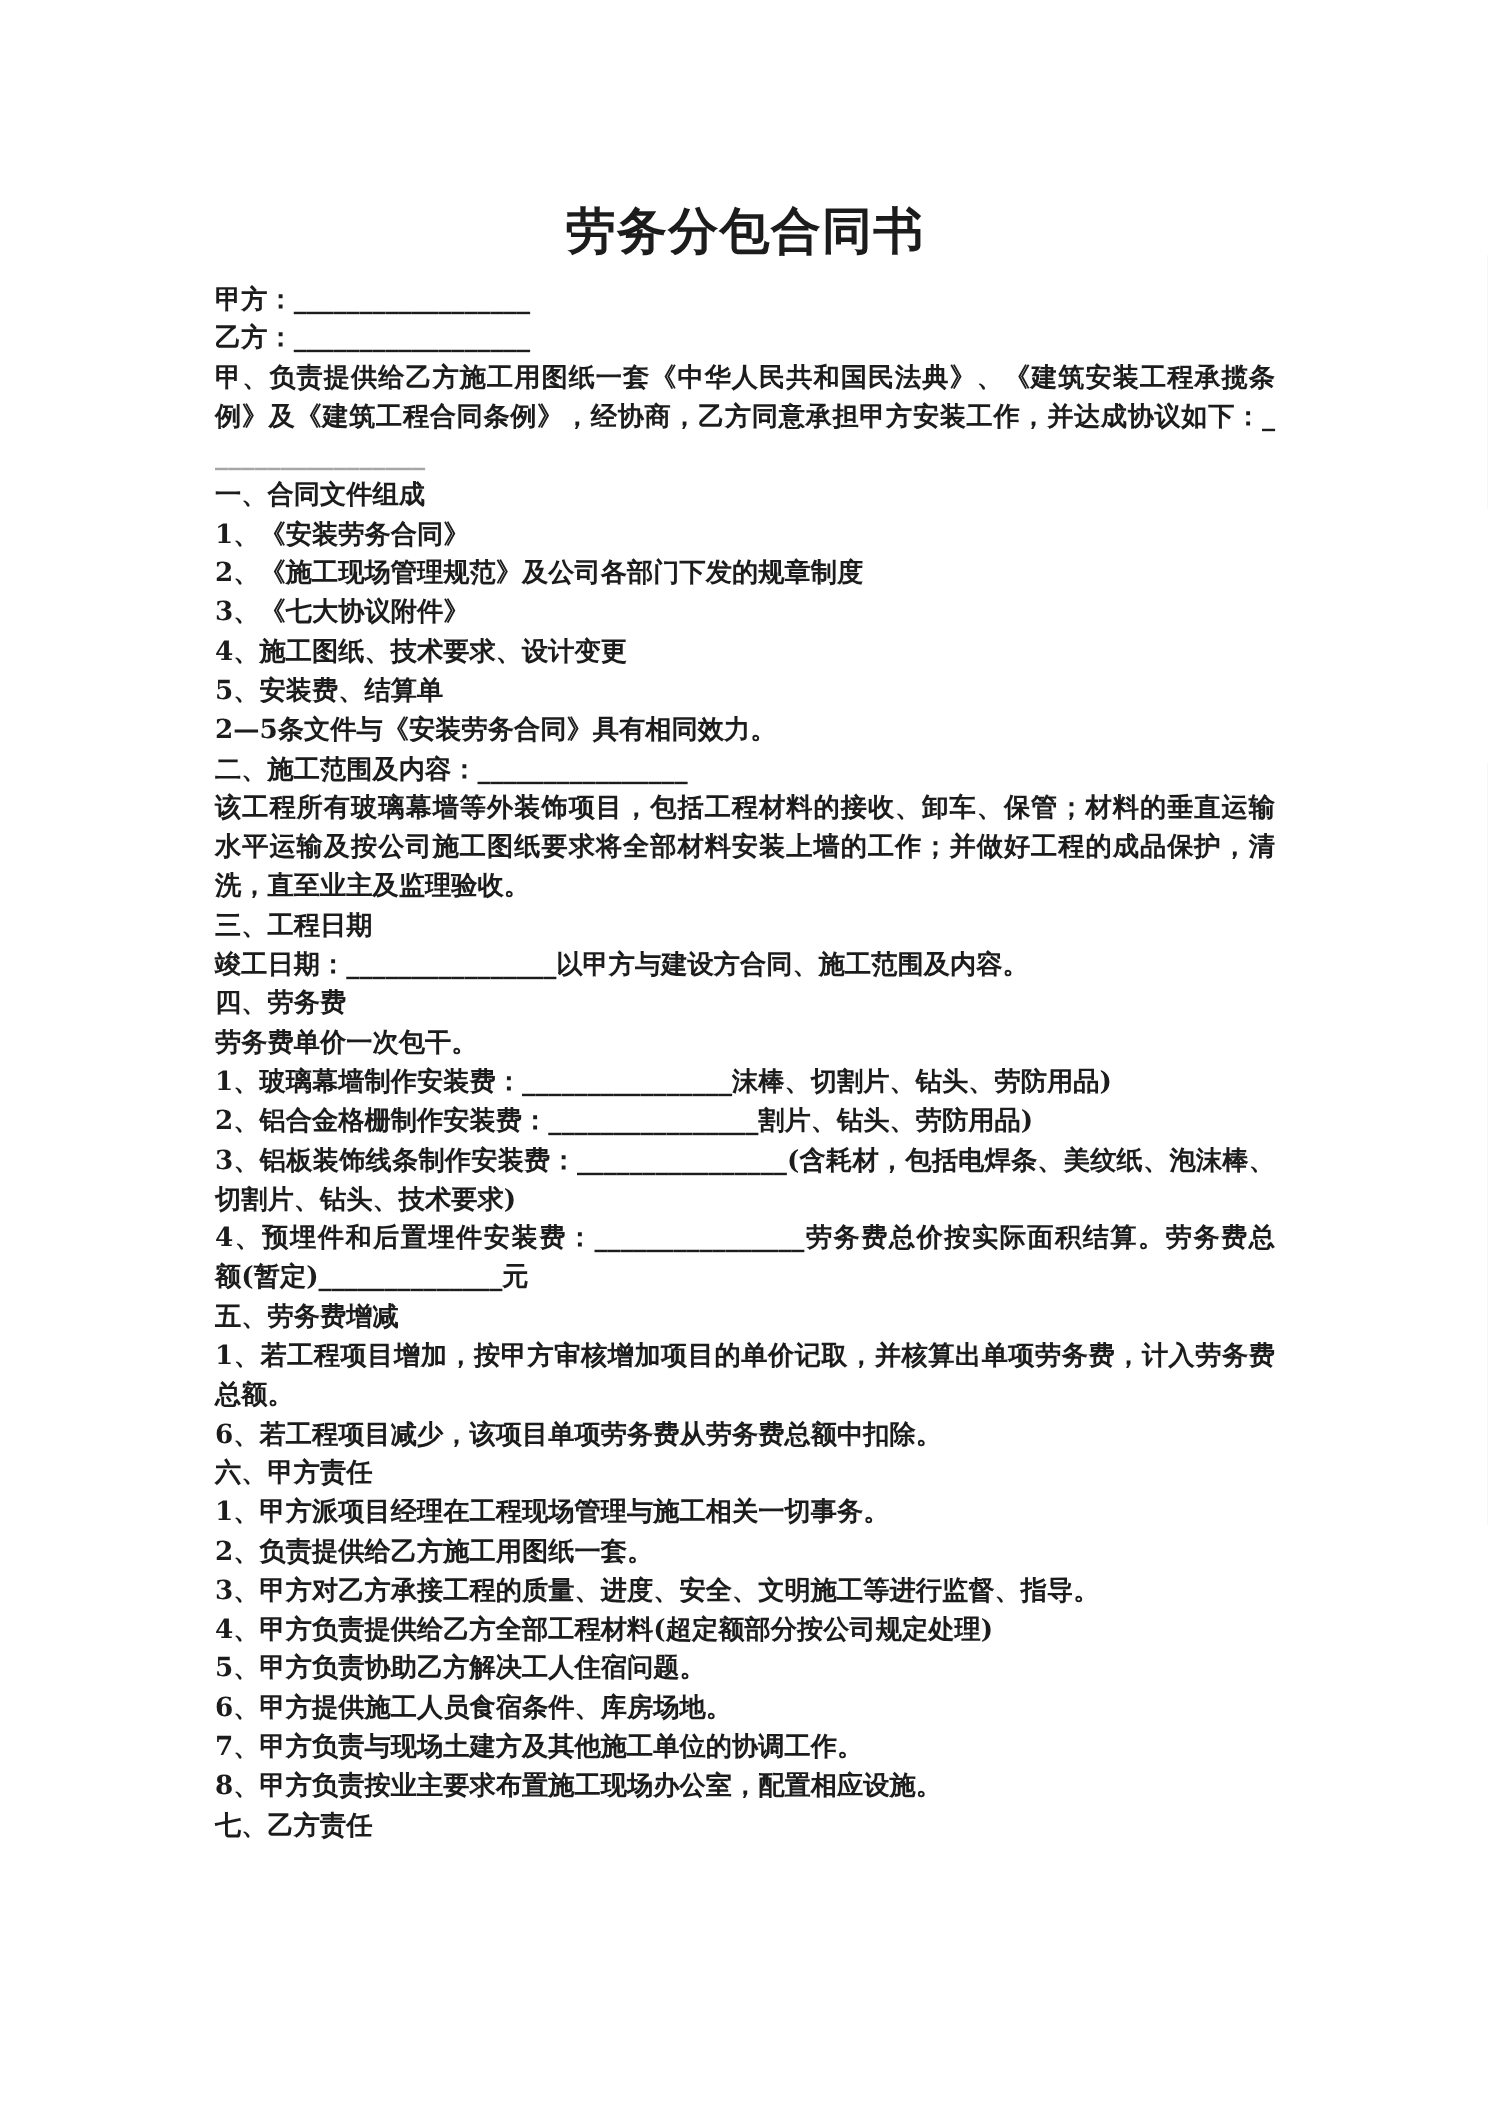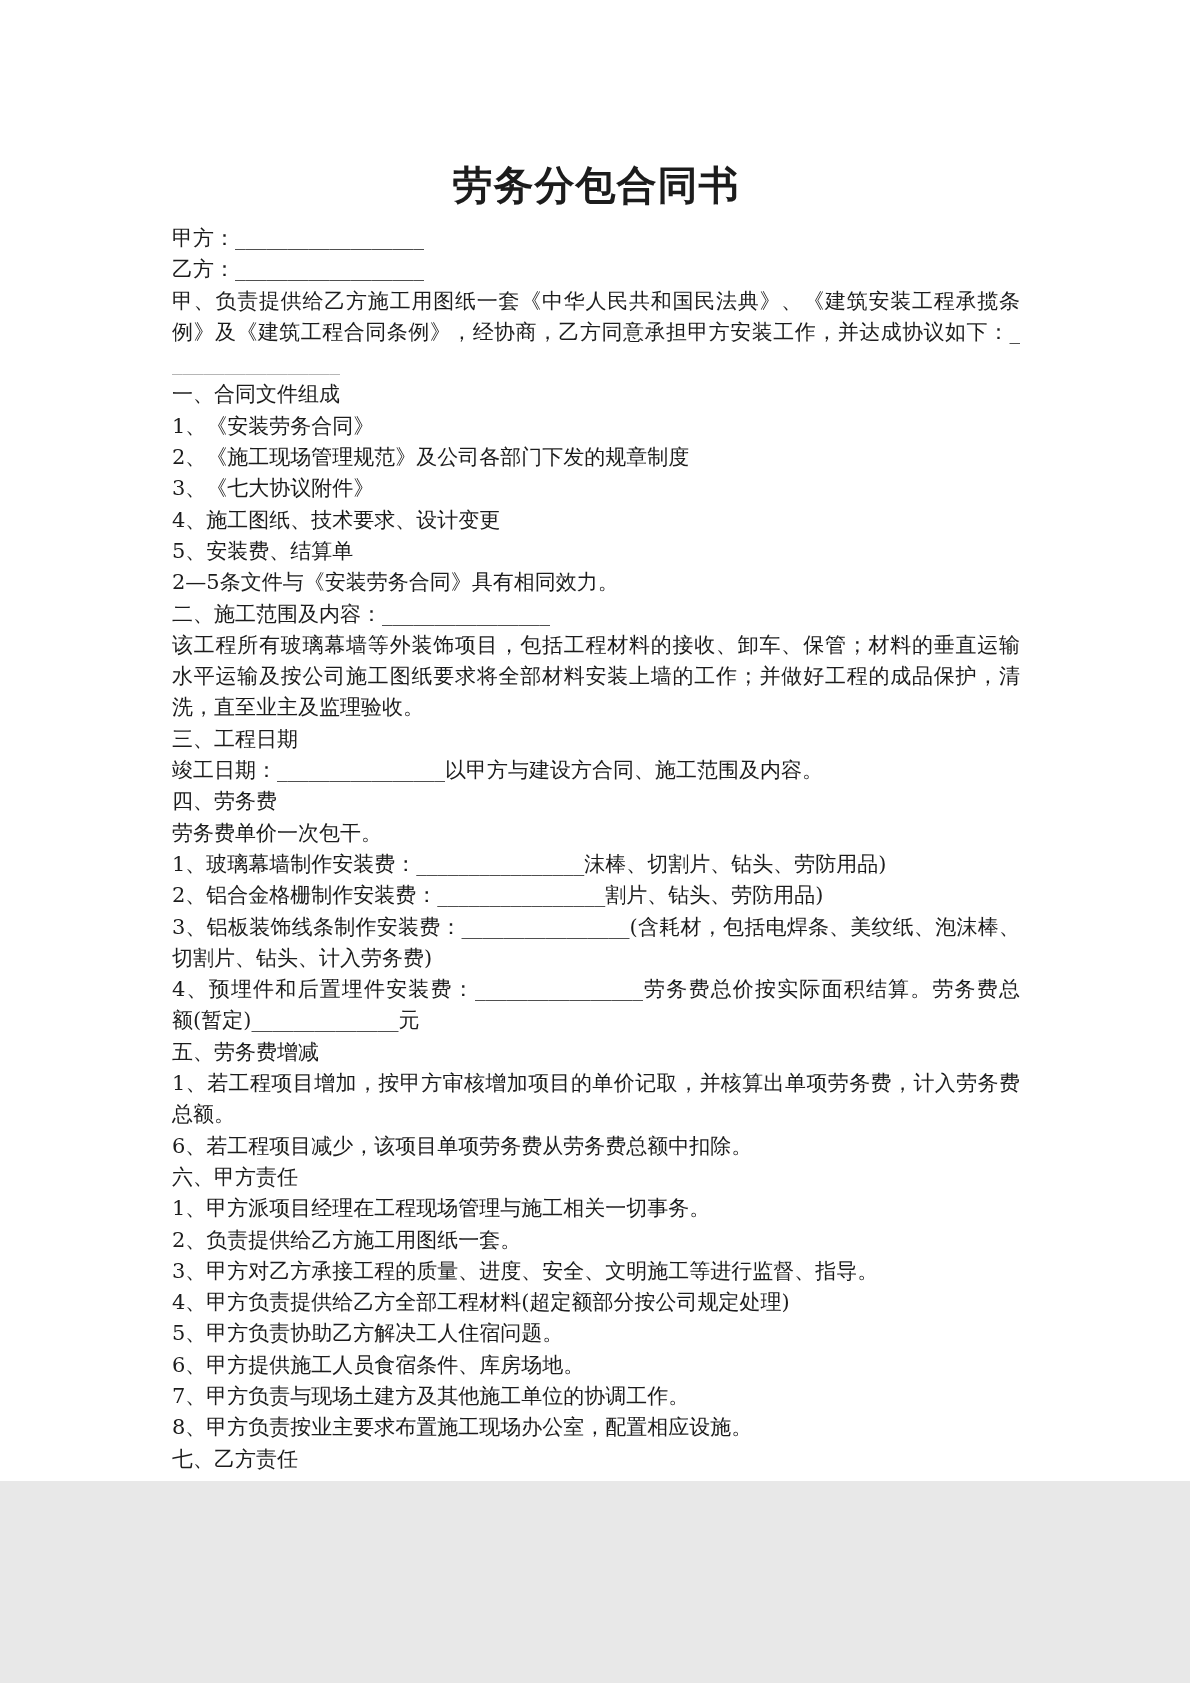--- a/index.html
+++ b/index.html
@@ -9,41 +9,42 @@
   }
   * { box-sizing: border-box; }
   html, body { margin: 0; padding: 0; }
   body {
     width: 1190px;
     background: #e8e8e8;
     font-family: "DejaVu Serif", "Liberation Serif", serif;
   }
   .page {
     width: 1190px;
-    height: 1481px;
+    height: 1683px;
     background: var(--page-bg, #ffffff);
     color: var(--text, #1c1c1c);
     padding: 163px 170px 0 172px;
     overflow: hidden;
   }
   .title {
     margin: 0 0 16px 0;
     text-align: center;
     font-size: 40px;
     line-height: 44px;
     font-weight: 700;
     letter-spacing: 1px;
   }
   .line {
     margin: 0;
     font-size: 21px;
     line-height: 31.3px;
     height: 31.3px;
     white-space: nowrap;
     overflow: visible;
+    font-weight: bold;
   }
   .fill {
     white-space: normal;
     text-align: justify;
     text-align-last: justify;
   }
   .rule {
     color: var(--rule, #a6a6a6);
   }
 </style>
@@ -69,21 +70,21 @@
   <p class="line fill">该工程所有玻璃幕墙等外装饰项目，包括工程材料的接收、卸车、保管；材料的垂直运输</p>
   <p class="line fill">水平运输及按公司施工图纸要求将全部材料安装上墙的工作；并做好工程的成品保护，清</p>
   <p class="line">洗，直至业主及监理验收。</p>
   <p class="line">三、工程日期</p>
   <p class="line">竣工日期：________________以甲方与建设方合同、施工范围及内容。</p>
   <p class="line">四、劳务费</p>
   <p class="line">劳务费单价一次包干。</p>
   <p class="line">1、玻璃幕墙制作安装费：________________沫棒、切割片、钻头、劳防用品)</p>
   <p class="line">2、铝合金格栅制作安装费：________________割片、钻头、劳防用品)</p>
   <p class="line fill">3、铝板装饰线条制作安装费：________________(含耗材，包括电焊条、美纹纸、泡沫棒、</p>
-  <p class="line">切割片、钻头、计入劳务费)</p>
+  <p class="line">切割片、钻头、技术要求)</p>
   <p class="line fill">4、预埋件和后置埋件安装费：________________劳务费总价按实际面积结算。劳务费总</p>
   <p class="line">额(暂定)______________元</p>
   <p class="line">五、劳务费增减</p>
   <p class="line fill">1、若工程项目增加，按甲方审核增加项目的单价记取，并核算出单项劳务费，计入劳务费</p>
   <p class="line">总额。</p>
   <p class="line">6、若工程项目减少，该项目单项劳务费从劳务费总额中扣除。</p>
   <p class="line">六、甲方责任</p>
   <p class="line">1、甲方派项目经理在工程现场管理与施工相关一切事务。</p>
   <p class="line">2、负责提供给乙方施工用图纸一套。</p>
   <p class="line">3、甲方对乙方承接工程的质量、进度、安全、文明施工等进行监督、指导。</p>

